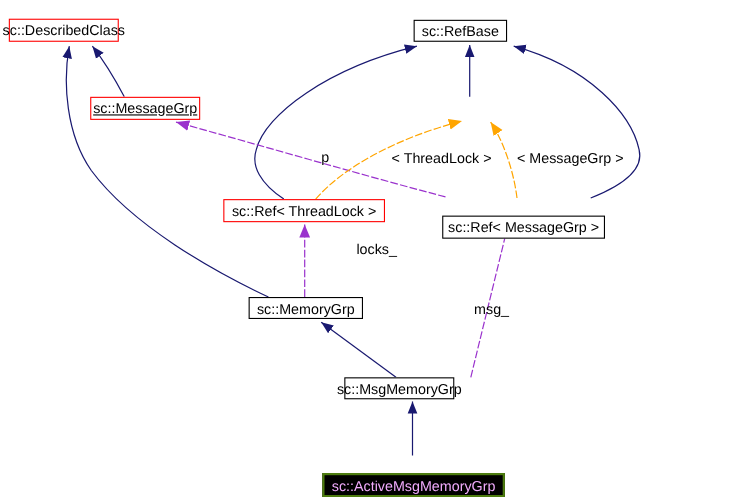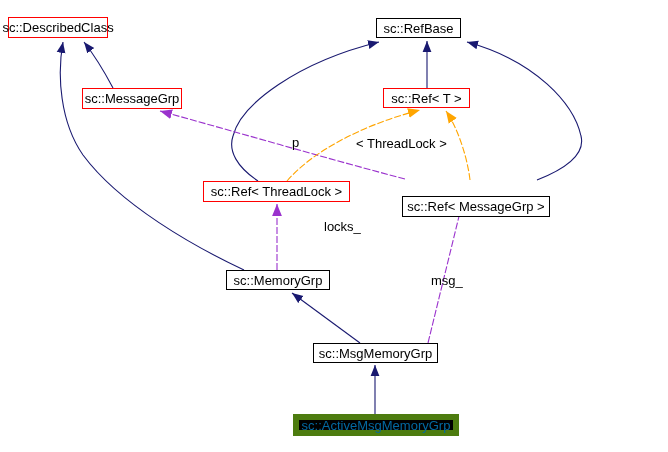--- a/index.html
+++ b/index.html
@@ -16,21 +16,21 @@
   .node{
     position:absolute;
     box-sizing:border-box;
     display:flex;align-items:center;justify-content:center;
     font-size:13px;line-height:13px;color:#000;
     background:#fff;white-space:nowrap;
     cursor:pointer;
   }
   .node.red-border{border:1px solid #FF0000;}
   .node.black-border{border:1px solid #000000;}
-  .node.current{background:#000000;color:#0369a1;border:6px solid #4d7c0f;cursor:default;}
+  .node.current{background:#000000;color:#f0abfc;border:2px solid #4d7c0f;cursor:default;margin-top:16px;}
   .edge-label{
     position:absolute;
     font-size:13px;line-height:15px;color:#000;
     white-space:nowrap;
   }
 </style>
 </head>
 <body>
 
 <div class="canvas">
@@ -59,38 +59,38 @@
     <path class="edge dashed" d="M405,179 C325,158 240,133 160,111" marker-end="url(#arrow-usage)" stroke="#9A32CD"></path>
     <path class="edge dashed" d="M277,270 L277,204" marker-end="url(#arrow-usage)" stroke="#9A32CD"></path>
     <path class="edge dashed" d="M428,343 L462,204" marker-end="url(#arrow-usage)" stroke="#9A32CD"></path>
 
     <path class="edge dashed" d="M287,181 C310,154 358,126 420,110" marker-end="url(#arrow-template)" stroke="#FFA500"></path>
     <path class="edge dashed" d="M470,180 C467,155 457,127 446,111" marker-end="url(#arrow-template)" stroke="#FFA500"></path>
   </svg>
 
   <div class="node red-border" style="left:8px;top:17px;width:100px;height:21px;">sc::DescribedClass</div>
 
-  <div class="node red-border" style="left:82px;top:88px;width:100px;height:21px;">sc::MessageGrp</div>
+  <div class="node red-border" style="left:82px;top:88px;width:100px;height:21px;text-decoration:underline;">sc::MessageGrp</div>
 
   <div class="node black-border" style="left:376px;top:18px;width:85px;height:20px;">sc::RefBase</div>
 
-  <div class="node red-border" style="left:383px;top:88px;width:87px;height:20px;">sc::Ref&lt; T &gt;</div>
 
   <div class="node red-border" style="left:203px;top:181px;width:147px;height:21px;">sc::Ref&lt; ThreadLock &gt;</div>
 
   <div class="node black-border" style="left:402px;top:196px;width:148px;height:21px;">sc::Ref&lt; MessageGrp &gt;</div>
 
   <div class="node black-border" style="left:226px;top:270px;width:104px;height:20px;">sc::MemoryGrp</div>
 
-  <div class="node black-border" style="left:313px;top:343px;width:125px;height:20px;">sc::MsgMemoryGrp</div>
+  <div class="node black-border" style="left:313px;top:343px;width:100px;height:20px;">sc::MsgMemoryGrp</div>
 
   <div class="node current" style="left:293px;top:414px;width:166px;height:22px;">sc::ActiveMsgMemoryGrp</div>
 
   <div class="edge-label" style="left:292px;top:135px;">p</div>
 
   <div class="edge-label" style="left:356px;top:136px;">&lt; ThreadLock &gt;</div>
 
+  <div class="edge-label" style="left:470px;top:136px;">&lt; MessageGrp &gt;</div>
 
   <div class="edge-label" style="left:283px;top:219px;margin-left:41px;">locks_</div>
 
   <div class="edge-label" style="left:431px;top:273px;">msg_</div>
 
 </div>
 
 </body></html>

